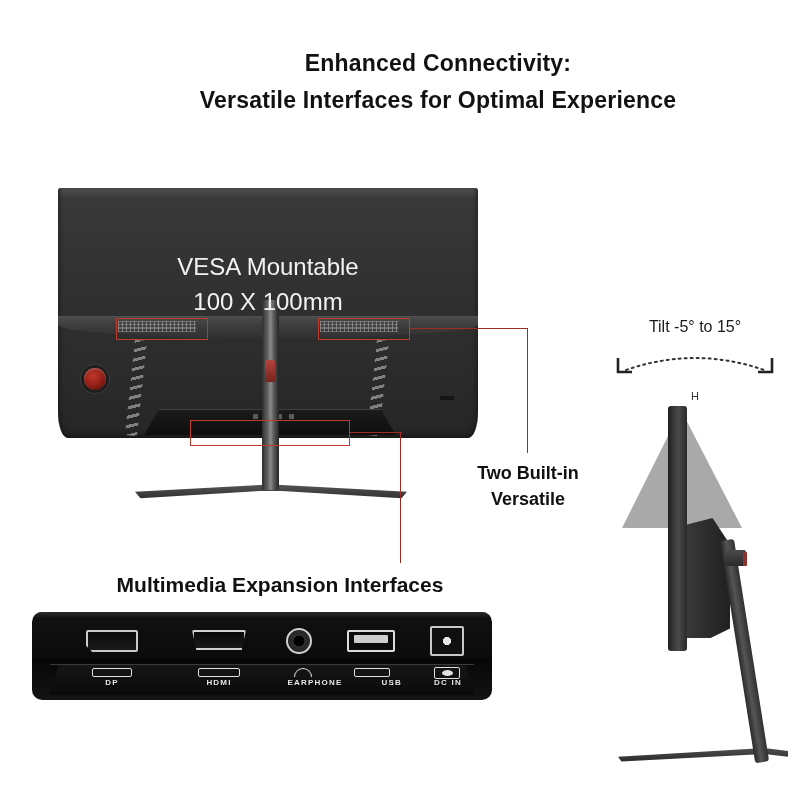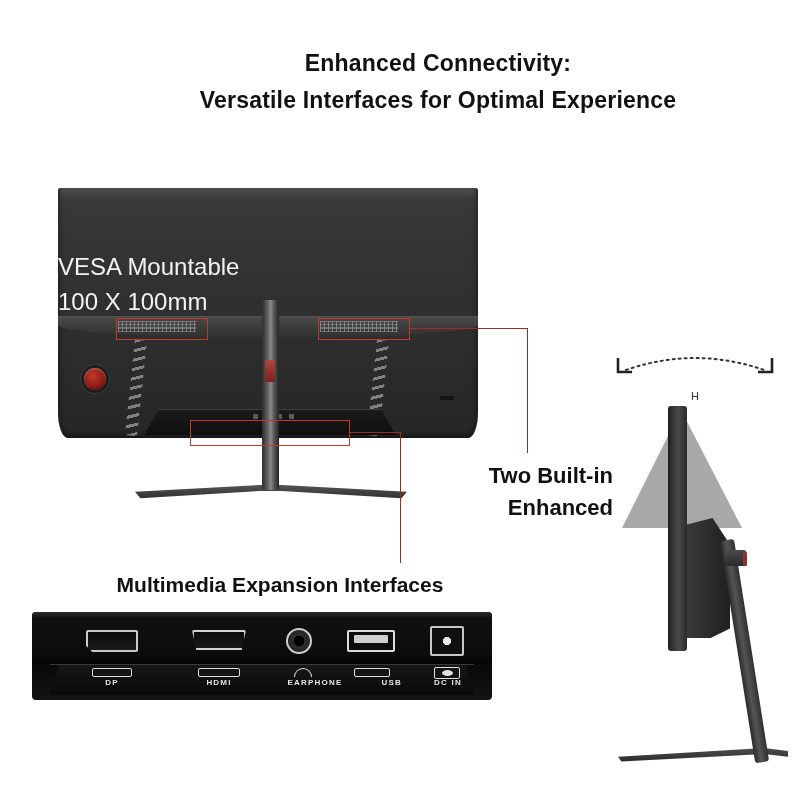--- a/index.html
+++ b/index.html
@@ -115,31 +115,31 @@
   #anno-grille-right { left: 318px; top: 318px; width: 92px; height: 22px; }
   #anno-ports        { left: 190px; top: 420px; width: 160px; height: 26px; }
 
   .leader { position: absolute; background: #9b2d23; z-index: 6; }
   #leader-speakers-h { left: 410px; top: 328px; width: 118px; height: 1.4px; }
   #leader-speakers-v { left: 527px; top: 328px; width: 1.4px; height: 125px; }
   #leader-ports-v    { left: 400px; top: 433px; width: 1.4px; height: 130px; }
   #leader-ports-h    { left: 350px; top: 432px; width: 52px; height: 1.4px; }
 
   .callout {
-    position: absolute; text-align: right; font-weight: bold; color: #111;
-    font-size: 22px; line-height: 1.45; z-index: 7;
+    position: absolute; text-align: center; font-weight: bold; color: #111;
+    font-size: 18px; line-height: 1.45; z-index: 7;
   }
   #callout-speakers { left: 443px; top: 460px; width: 170px; }
   #callout-interfaces { left: 60px; top: 570px; width: 440px; font-size: 21px; text-align: center; }
 
   
   #ports-strip {
     position: absolute; left: 32px; top: 612px; width: 460px; height: 88px;
     background: linear-gradient(180deg,#111 0%, #0b0b0b 52%, #070707 53%, #131313 100%);
-    border-radius: 4px;
+    border-radius: 10px;
     overflow: hidden;
   }
   #ports-strip .strip-top-edge {
     position: absolute; left: 0; top: 0; width: 100%; height: 6px;
     background: linear-gradient(180deg,#2a2a2a,#121212);
   }
   #ports-strip .strip-divider {
     position: absolute; left: 18px; top: 52px; width: 424px; height: 1px;
     background: #3a3a3a;
   }
@@ -269,42 +269,42 @@
     <div class="grille" id="grille-left"></div>
     <div class="grille" id="grille-right"></div>
     <div class="diag-texture" id="texture-left"></div>
     <div class="diag-texture" id="texture-right"></div>
     <div id="power-button"></div>
     <div class="rear-vent" id="vent-right"></div>
     <div class="rear-recess"></div>
     <div class="recess-ports"></div>
   </div>
 
-  <div style="position:absolute;left:58px;top:250px;width:420px;
+  <div style="position:absolute;left:58px;top:250px;width:420px;text-align:center;
               font-size:24px;color:#f2f2f2;line-height:1.45;z-index:5;font-weight:400;">
     <div>VESA Mountable</div>
     <div>100 X 100mm</div>
   </div>
 
   <div id="stand-column"></div>
   <div id="stand-column-accent"></div>
   <div id="stand-base"></div>
 
   <div class="anno-box" id="anno-grille-left"></div>
   <div class="anno-box" id="anno-grille-right"></div>
   <div class="anno-box" id="anno-ports"></div>
 
   <div class="leader" id="leader-speakers-h"></div>
   <div class="leader" id="leader-speakers-v"></div>
   <div class="leader" id="leader-ports-h"></div>
   <div class="leader" id="leader-ports-v"></div>
 
   <div class="callout" id="callout-speakers">
     <div>Two Built-in</div>
-    <div>Enhanced</div>
+    <div>Versatile</div>
   </div>
 
   <div class="callout" id="callout-interfaces">Multimedia Expansion Interfaces</div>
 
   <div id="ports-strip">
     <div class="strip-top-edge"></div>
 
     <div class="port port-dp" style="left:54px;"></div>
     <div class="port port-hdmi" style="left:160px;"></div>
     <div class="port port-jack" style="left:254px;top:16px;"></div>
@@ -327,20 +327,21 @@
     </div>
 
     <div class="port-label" style="left:50px;width:60px;">DP</div>
     <div class="port-label" style="left:157px;width:60px;">HDMI</div>
     <div class="port-label" style="left:243px;width:80px;text-align:center;">EARPHONE</div>
     <div class="port-label" style="left:310px;width:60px;text-align:right;">USB</div>
     <div class="port-label" style="left:388px;width:56px;">DC IN</div>
   </div>
 
   <div id="side-view">
+    <div id="tilt-label">Tilt -5° to 15°</div>
 
     <svg id="tilt-arc" width="170" height="30" viewBox="0 0 170 30">
       <path d="M 16 24 Q 85 0 154 24" stroke="#333" stroke-width="2" fill="none" stroke-dasharray="2 4" stroke-linecap="round"></path>
       <path d="M 8 12 L 8 26 L 22 26" stroke="#222" stroke-width="2.6" fill="none"></path>
       <path d="M 162 12 L 162 26 L 148 26" stroke="#222" stroke-width="2.6" fill="none"></path>
     </svg>
 
     <div id="mm-marker">H</div>
 
     <div class="tilt-wedge" id="wedge-left"></div>

